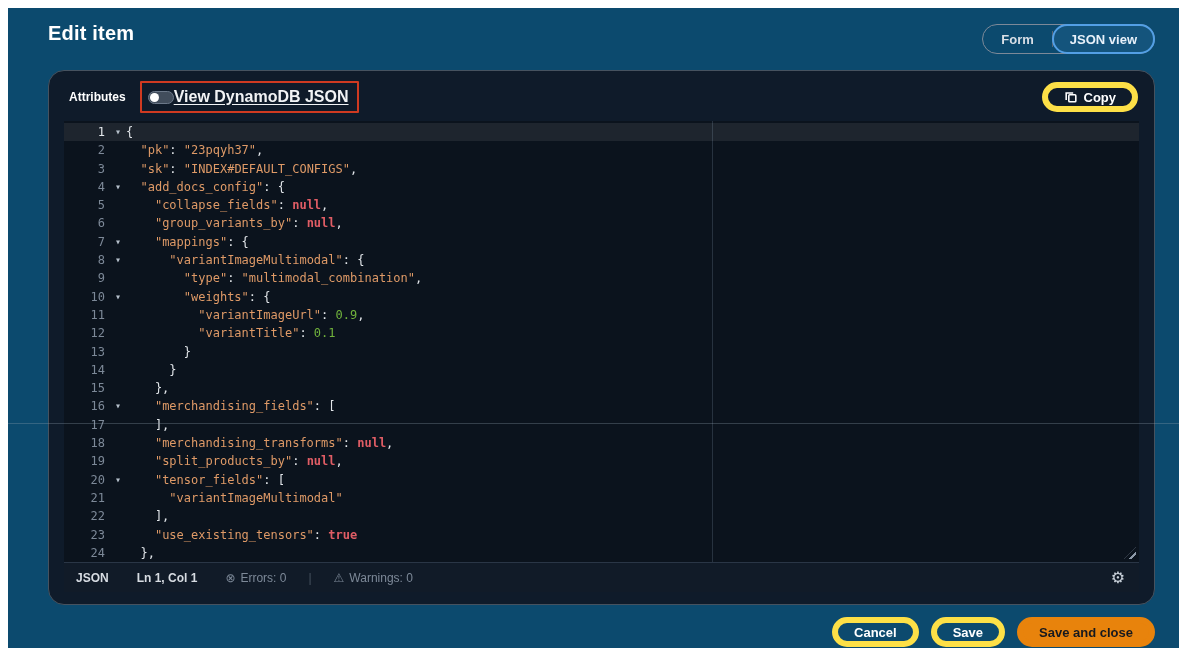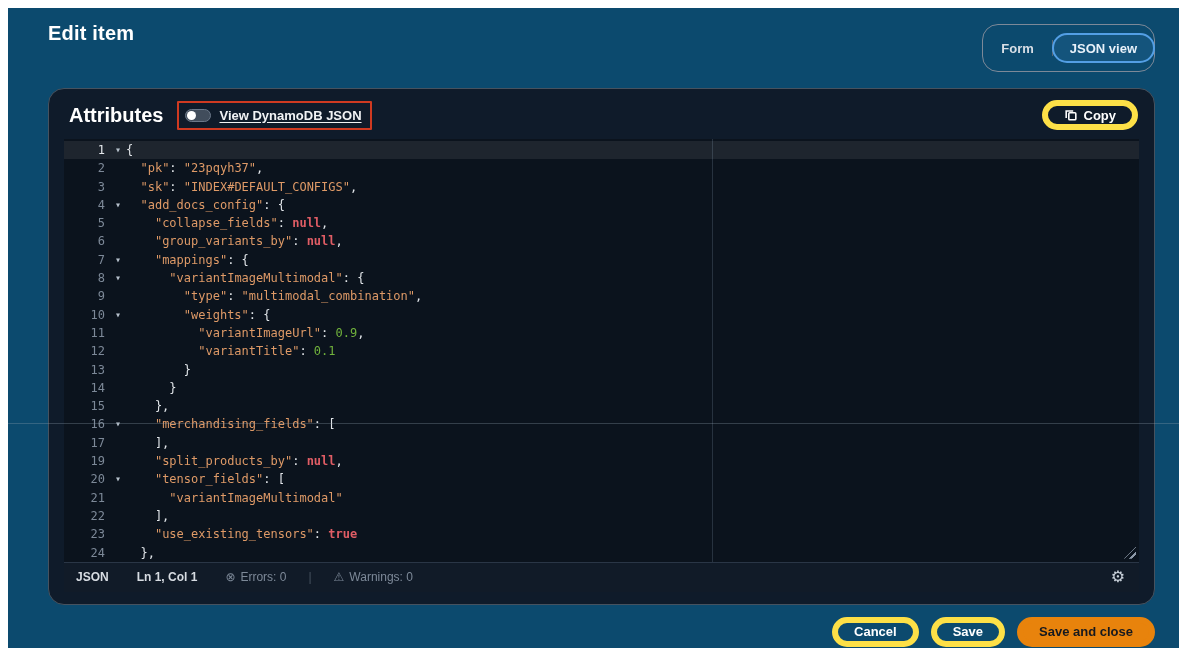--- a/index.html
+++ b/index.html
@@ -23,21 +23,21 @@
     padding:14px 24px 0 24px;
   }
   .page-title { color:#ffffff; font-size:20px; font-weight:700; letter-spacing:.2px; }
   .page-desc { margin-top:7px; font-size:12.5px; color:#aab4bf; }
   .learn-more { color:var(--accent,#539fe5); text-decoration:none; cursor:pointer; margin-left:3px; white-space:nowrap; }
   .ext-icon { vertical-align:-1px; margin-left:3px; }
 
   .segmented {
     display:flex; align-items:center;
     border:1px solid #7d8998; border-radius:16px;
-    height:48px; margin-top:2px; overflow:visible;
+    height:30px; margin-top:2px; overflow:visible;
   }
   .seg {
     background:transparent; border:none; color:#d9dfe6;
     font-family:inherit; font-size:13px; font-weight:700;
     padding:0 18px; height:30px; border-radius:16px; cursor:pointer;
   }
   .seg-divider { width:1px; height:16px; background:#5a6775; }
   .seg.selected {
     border:2px solid var(--accent,#539fe5);
     background:rgba(83,159,229,0.12);
@@ -49,38 +49,38 @@
     margin:16px 24px 0 24px;
     border:1px solid #46525f;
     border-radius:16px;
     background:#0f1b2a;
     padding-bottom:2px;
   }
   .panel-header {
     display:flex; align-items:center;
     padding:11px 16px 9px 20px;
   }
-  .panel-title { color:#ffffff; font-size:20px; font-weight:700; }
+  .panel-title { color:#ffffff; font-size:12px; font-weight:700; }
 
   .toggle-group { position:relative; display:flex; align-items:center; margin-left:22px; }
   .annotation-box {
     position:absolute; left:-8px; right:-10px; top:-7px; bottom:-7px;
     border:2px solid var(--annotation,#cf3a21); border-radius:1px;
     pointer-events:none;
   }
   .toggle {
     display:inline-block; width:26px; height:13px; border-radius:8px;
     background:#414d5c; border:1px solid #6b7889; position:relative; cursor:pointer; flex:none;
   }
   .toggle .knob {
     position:absolute; left:1px; top:1px; width:9px; height:9px;
     border-radius:50%; background:#ffffff;
   }
   .toggle-label {
-    margin-left:8px; color:#f1f3f5; font-size:13px; font-weight:700;
+    color:#f1f3f5; font-size:16px; font-weight:700;
     text-decoration:underline; text-underline-offset:2px; cursor:pointer; white-space:nowrap;text-align:right;
   }
 
   .btn {
     display:inline-flex; align-items:center; gap:6px; justify-content:center;
     background:transparent; border:6px solid #fde047; border-radius:16px;
     color:#ffffff; font-family:inherit; font-size:13px; font-weight:700;
     height:30px; padding:0 16px; cursor:pointer; white-space:nowrap;
   }
   .copy-btn { margin-left:auto; }
@@ -193,20 +193,21 @@
           <div class="code-line"><span class="gutter">8</span><span class="fold">▾</span><span class="code"><span class="t-p">      </span><span class="t-k">"variantImageMultimodal"</span><span class="t-p">: {</span></span></div>
           <div class="code-line"><span class="gutter">9</span><span class="fold"></span><span class="code"><span class="t-p">        </span><span class="t-k">"type"</span><span class="t-p">: </span><span class="t-s">"multimodal_combination"</span><span class="t-p">,</span></span></div>
           <div class="code-line"><span class="gutter">10</span><span class="fold">▾</span><span class="code"><span class="t-p">        </span><span class="t-k">"weights"</span><span class="t-p">: {</span></span></div>
           <div class="code-line"><span class="gutter">11</span><span class="fold"></span><span class="code"><span class="t-p">          </span><span class="t-k">"variantImageUrl"</span><span class="t-p">: </span><span class="t-n">0.9</span><span class="t-p">,</span></span></div>
           <div class="code-line"><span class="gutter">12</span><span class="fold"></span><span class="code"><span class="t-p">          </span><span class="t-k">"variantTitle"</span><span class="t-p">: </span><span class="t-n">0.1</span></span></div>
           <div class="code-line"><span class="gutter">13</span><span class="fold"></span><span class="code"><span class="t-p">        }</span></span></div>
           <div class="code-line"><span class="gutter">14</span><span class="fold"></span><span class="code"><span class="t-p">      }</span></span></div>
           <div class="code-line"><span class="gutter">15</span><span class="fold"></span><span class="code"><span class="t-p">    },</span></span></div>
           <div class="code-line"><span class="gutter">16</span><span class="fold">▾</span><span class="code"><span class="t-p">    </span><span class="t-k">"merchandising_fields"</span><span class="t-p">: [</span></span></div>
           <div class="code-line"><span class="gutter">17</span><span class="fold"></span><span class="code"><span class="t-p">    ],</span></span></div>
+          <div class="code-line"><span class="gutter">18</span><span class="fold"></span><span class="code"><span class="t-p">    </span><span class="t-k">"merchandising_transforms"</span><span class="t-p">: </span><span class="t-c">null</span><span class="t-p">,</span></span></div>
           <div class="code-line"><span class="gutter">19</span><span class="fold"></span><span class="code"><span class="t-p">    </span><span class="t-k">"split_products_by"</span><span class="t-p">: </span><span class="t-c">null</span><span class="t-p">,</span></span></div>
           <div class="code-line"><span class="gutter">20</span><span class="fold">▾</span><span class="code"><span class="t-p">    </span><span class="t-k">"tensor_fields"</span><span class="t-p">: [</span></span></div>
           <div class="code-line"><span class="gutter">21</span><span class="fold"></span><span class="code"><span class="t-p">      </span><span class="t-s">"variantImageMultimodal"</span></span></div>
           <div class="code-line"><span class="gutter">22</span><span class="fold"></span><span class="code"><span class="t-p">    ],</span></span></div>
           <div class="code-line"><span class="gutter">23</span><span class="fold"></span><span class="code"><span class="t-p">    </span><span class="t-k">"use_existing_tensors"</span><span class="t-p">: </span><span class="t-c">true</span></span></div>
           <div class="code-line"><span class="gutter">24</span><span class="fold"></span><span class="code"><span class="t-p">  },</span></span></div>
         </div>
       <div class="resize-handle"></div>
     </div>
 

